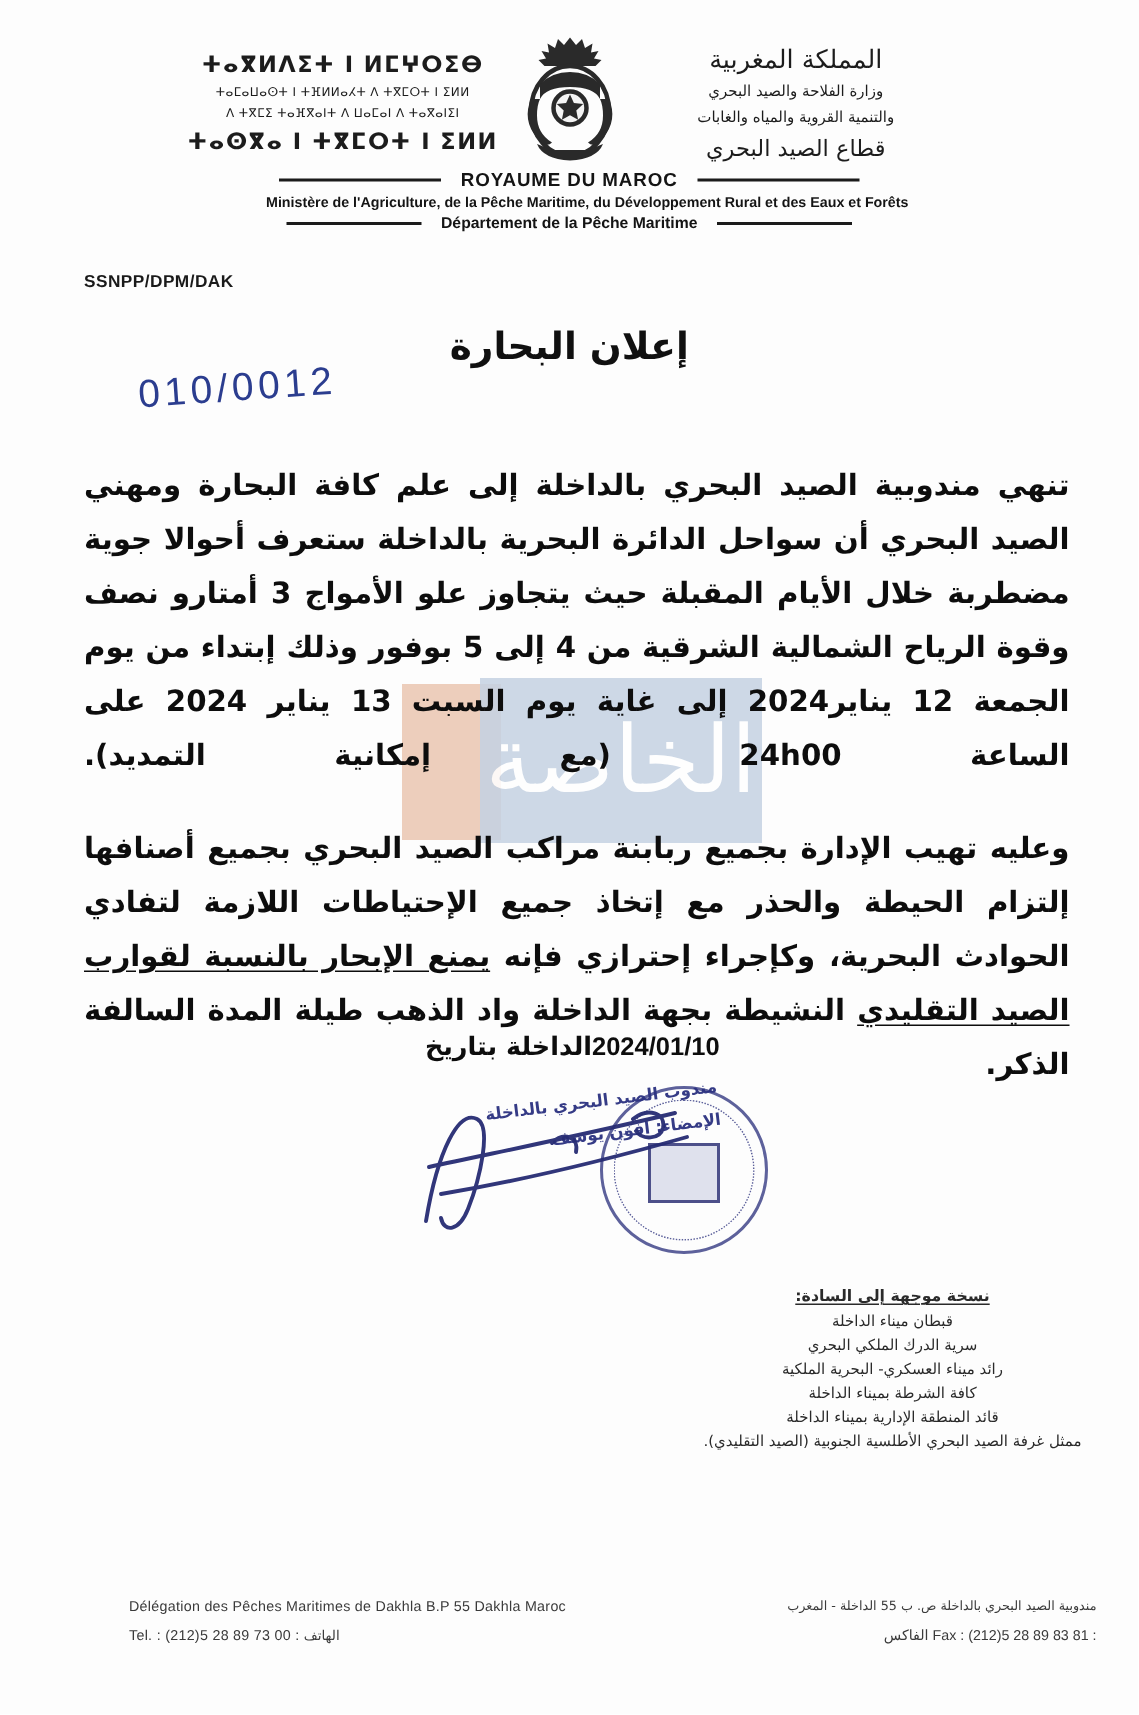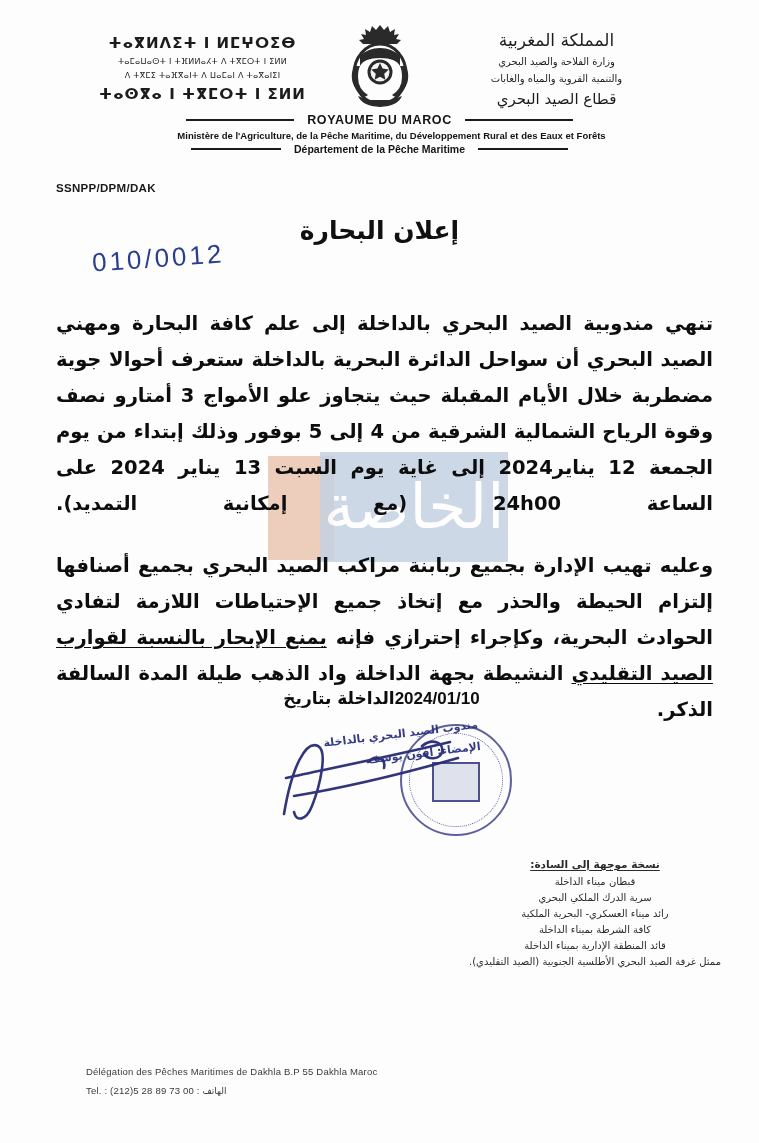--- a/index.html
+++ b/index.html
@@ -69,21 +69,21 @@
     position: absolute;
     left: 0;
     right: 0;
     top: 16px;
     z-index: 2;
   }
   .lh-row {
     display: flex;
     justify-content: center;
     align-items: flex-start;
-    gap: 26px;
+    gap: 0;
   }
   .lh-tifinagh {
     text-align: center;
     padding-top: 16px;
     color: #1c1c1c;
     width: 230px;
   }
   .tif-big {
     font-family: "DejaVu Sans", sans-serif;
     font-size: 15px;
@@ -500,15 +500,22 @@
   </div>
 
   <div class="footer">
     <div class="footer-left">
       <div>Délégation des Pêches Maritimes  de Dakhla B.P 55 Dakhla   Maroc</div>
       <div class="tel-row">
         <span>Tel. : (212)5 28 89 73  00 :</span>
         <span class="ar">الهاتف</span>
       </div>
     </div>
+    <div class="footer-right">
+      <div>مندوبية الصيد البحري بالداخلة ص. ب 55 الداخلة - المغرب</div>
+      <div class="fax-row">
+        <span>الفاكس</span>
+        <span>Fax : (212)5 28 89 83 81 :</span>
+      </div>
+    </div>
   </div>
 
 </div>
 
 </body></html>

